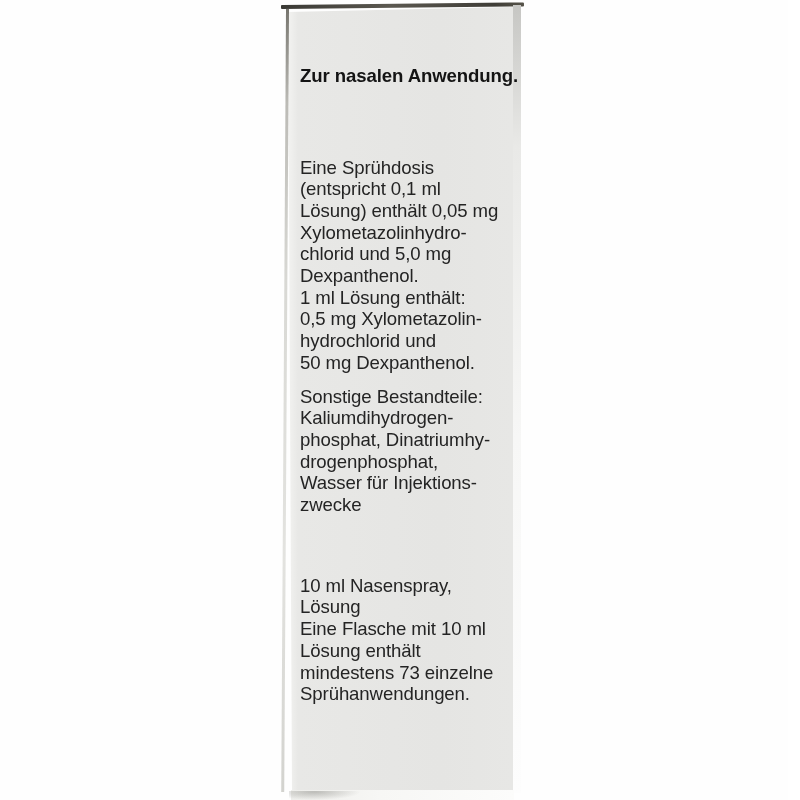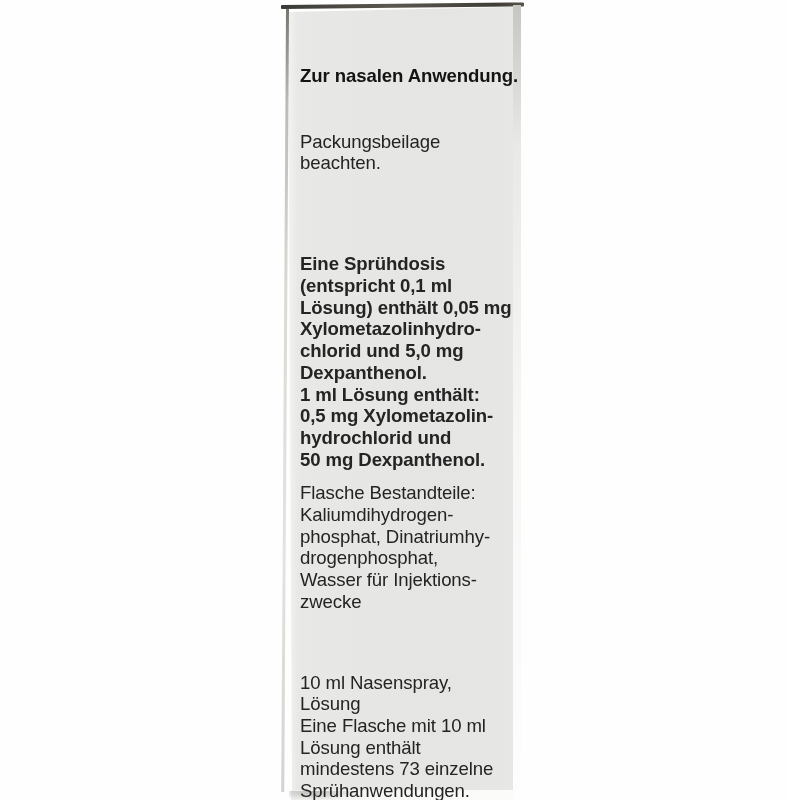--- a/index.html
+++ b/index.html
@@ -92,54 +92,52 @@
   .heading-bold {
     display: block;
     font-weight: bold;
     color: #141414;
     white-space: pre;
   }
   .heading-rest {
     display: block;
     white-space: pre;
   }
-  .para-composition { margin-top: 36px; font-weight: bold; }
+  .para-composition { margin-top: 26px; }
   .para-excipients  { margin-top: 12px; }
   .para-shelf-life  { margin-top: 14px; }
   .para-contents    { margin-top: 59px; }
 </style>
 </head>
 <body>
 
 <div class="scene">
 
   <div class="box-face"></div>
   <div class="box-top-edge"></div>
   <div class="box-left-edge"></div>
   <div class="box-right-edge"></div>
   <div class="box-bottom-edge"></div>
   <div class="box-bottom-shadow"></div>
 
   <div class="panel-text">
     <p class="para para-administration">
       <span class="heading-bold">Zur nasalen Anwendung.</span>
-      <span class="heading-rest">Packungsbeilage
-beachten.</span>
     </p>
     <p class="para para-composition">Eine Sprühdosis
 (entspricht 0,1 ml
 Lösung) enthält 0,05 mg
 Xylometazolinhydro-
 chlorid und 5,0 mg
 Dexpanthenol.
 1 ml Lösung enthält:
 0,5 mg Xylometazolin-
 hydrochlorid und
 50 mg Dexpanthenol.</p>
-    <p class="para para-excipients">Flasche Bestandteile:
+    <p class="para para-excipients">Sonstige Bestandteile:
 Kaliumdihydrogen-
 phosphat, Dinatriumhy-
 drogenphosphat,
 Wasser für Injektions-
 zwecke</p>
     <p class="para para-contents">10 ml Nasenspray,
 Lösung
 Eine Flasche mit 10 ml
 Lösung enthält
 mindestens 73 einzelne

